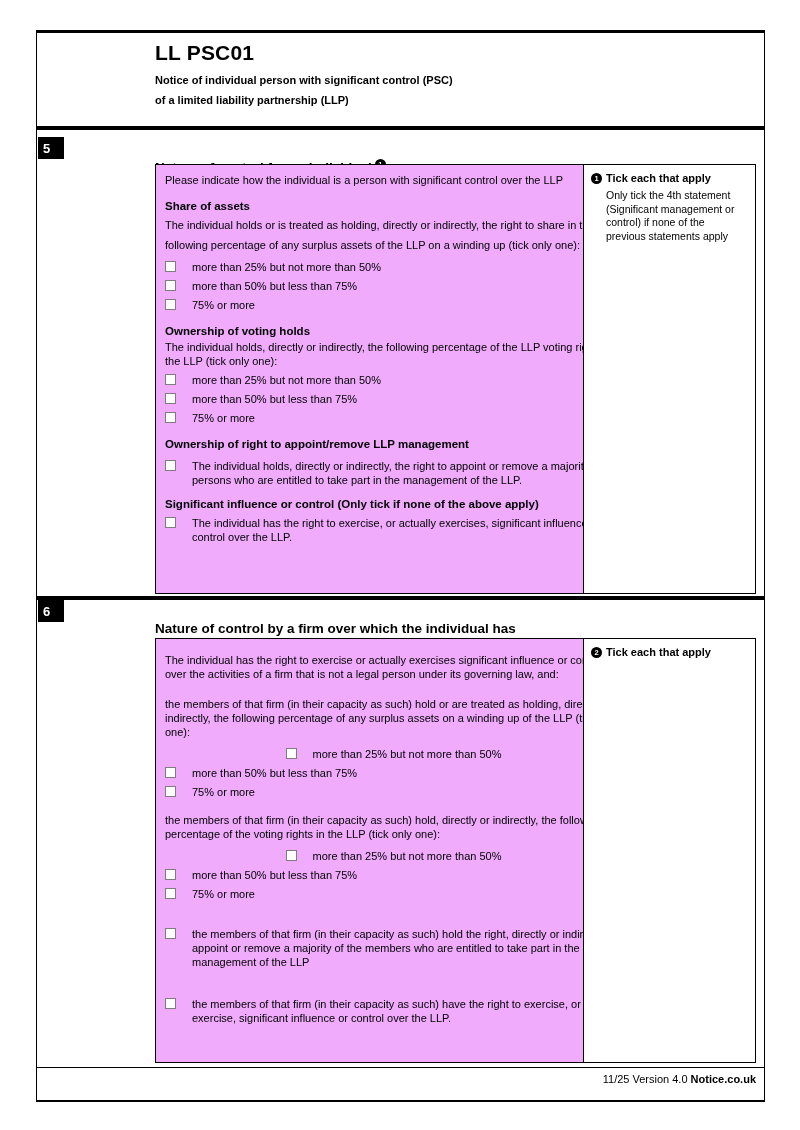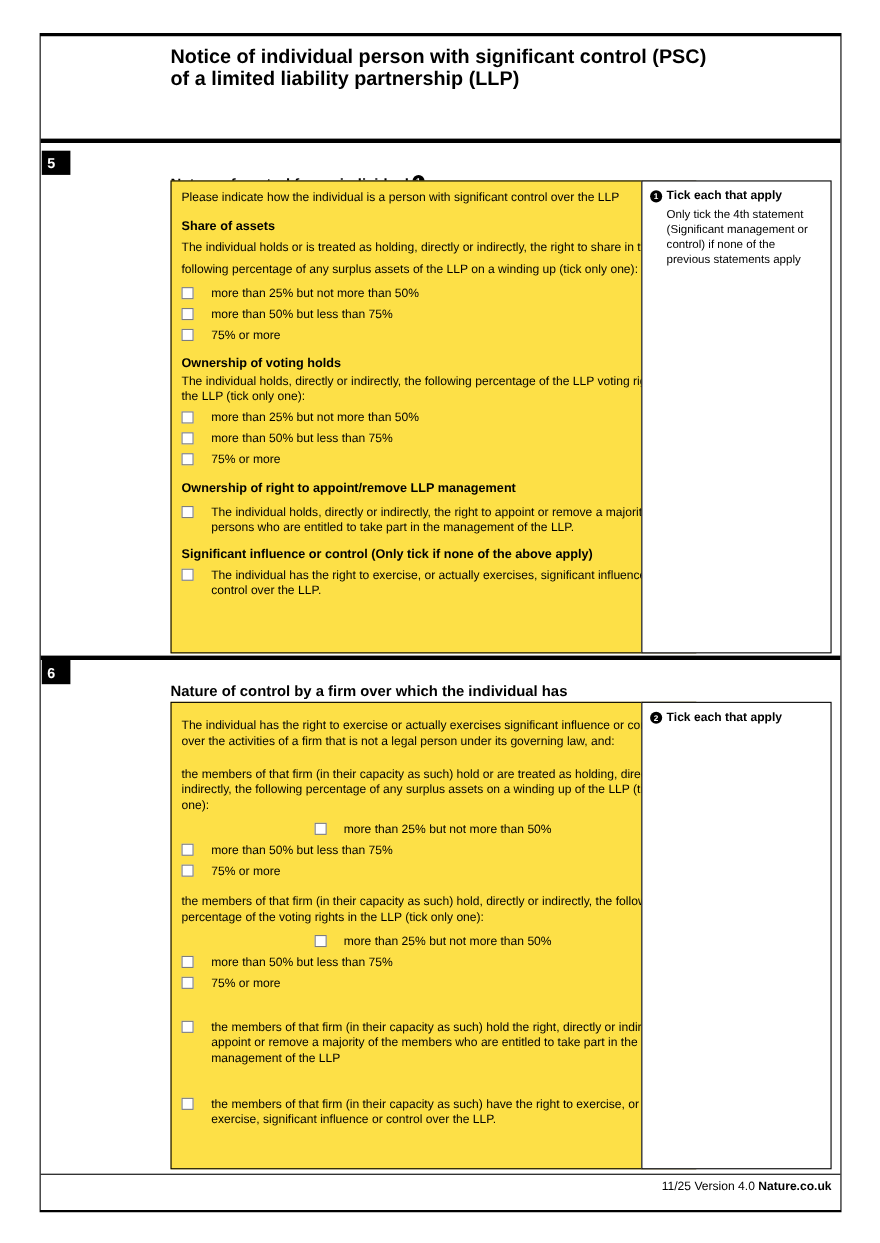--- a/index.html
+++ b/index.html
@@ -4,36 +4,36 @@
 <style>
   * { margin:0; padding:0; box-sizing:border-box; }
   html,body { width:800px; height:1130px; background:#fff; }
   body { font-family:"Liberation Sans", sans-serif; color:#000; position:relative; }
 
   .page { position:absolute; left:36px; top:30px; width:729px; height:1072px;
           background:#fff; border:1px solid #000; border-top-width:3px; border-bottom-width:2px; }
 
   .header { position:absolute; left:118px; top:8px; }
   .form-code { font-size:21px; font-weight:bold; letter-spacing:.2px; margin-bottom:5px; }
-  .subtitle { font-size:18px; font-weight:bold; line-height:20px; }
+  .subtitle { font-size:11px; font-weight:bold; line-height:20px; }
 
   .hdivider { position:absolute; left:0; width:100%; height:4px; background:#000; }
 
   .secnum { position:absolute; left:1px; width:26px; height:22px; background:#000; color:#fff;
             font-size:13px; font-weight:bold; display:flex; align-items:center; padding-left:5px; }
 
   .sectitle { position:absolute; left:118px; width:432px; font-size:13.5px; font-weight:bold; line-height:19px;margin-top:20px; }
 
   .marker { display:inline-flex; align-items:center; justify-content:center; width:11px; height:11px;
             border-radius:50%; background:#000; color:#fff; font-size:7.5px; font-weight:bold;
             line-height:1; flex:0 0 auto; }
   .sup { vertical-align:5px; margin-left:3px; }
 
   .contentbox { position:absolute; left:118px; width:478px; border:1px solid #000;
-                padding:8px 10px 0 9px; overflow:hidden; background:#fde047; }
+                padding:8px 10px 0 9px; overflow:hidden; background:#f0abfc; }
   .sidebox { position:absolute; left:546px; width:173px; border:1px solid #000;
              padding:7px 8px 0 7px; overflow:hidden; background:#fff; }
 
   .body { font-size:11px; line-height:14px; }
   .loose { line-height:20px; }
   .subhead { font-size:11.5px; font-weight:bold; line-height:14px; }
 
   .opt { display:flex; align-items:flex-start; }
   .cb { width:11px; height:11px; border:1px solid #7d7d7d; background:#fff; flex:0 0 auto;
         margin-right:16px; margin-top:1px; cursor:pointer; }
@@ -51,20 +51,21 @@
   .footline { position:absolute; left:0; width:100%; top:1034px; height:1px; background:#000; }
   .footer { position:absolute; right:8px; top:1040px; font-size:11px; }
   .footer .brand { font-weight:bold; }
 </style>
 </head>
 <body>
 
 <div class="page">
 
   <div class="header">
+    <div class="form-code">LL PSC01</div>
     <div class="subtitle">Notice of individual person with significant control (PSC)</div>
     <div class="subtitle">of a limited liability partnership (LLP)</div>
   </div>
 
   <div class="hdivider" style="top:93px;"></div>
   <div class="secnum" style="top:104px;">
     <span>5</span>
   </div>
   <h2 class="sectitle" style="top:105px;">
     <span>Nature of control for an individual</span><span class="marker sup">
@@ -185,16 +186,16 @@
       <span class="marker">
           <span>2</span>
         </span>
       <span class="side-title">Tick each that apply</span>
     </div>
   </div>
 
   <div class="footline"></div>
   <div class="footer">
     <span>11/25 Version 4.0</span>
-    <span class="brand">Nature.co.uk</span>
+    <span class="brand">Notice.co.uk</span>
   </div>
 
 </div>
 
 </body></html>

